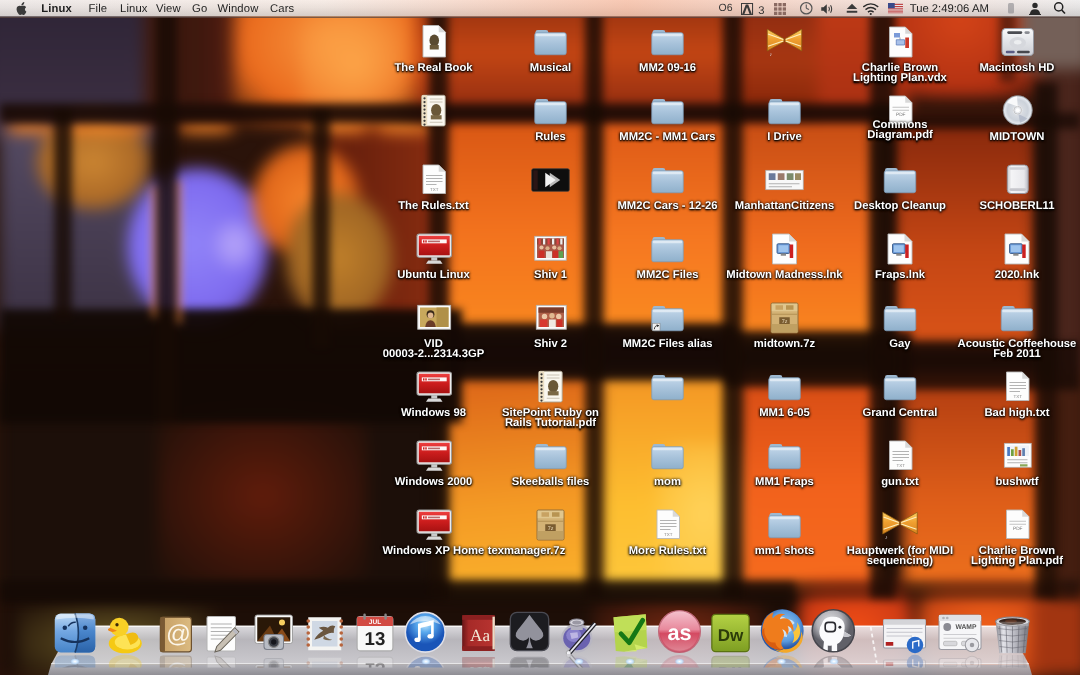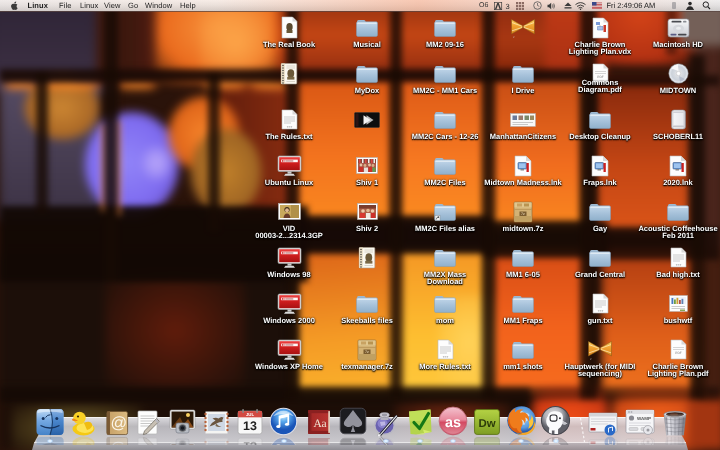--- a/index.html
+++ b/index.html
@@ -201,21 +201,21 @@
 <stop offset="0" stop-color="#c3d7ea"></stop>
             <stop offset="0.5" stop-color="#a7c2da"></stop>
             <stop offset="1" stop-color="#8fb0cb"></stop>
           </linearGradient>
         </defs>
 <path d="M2 4.5 Q2 3 3.5 3 L9 3 Q10.5 3 10.5 4.5 L10.5 6 L2 6 Z" fill="#9db8d0"></path>
 <rect x="1.5" y="4.8" width="21" height="14.7" rx="1.4" fill="url(#fg)" stroke="#7e9cb8" stroke-width="0.5"></rect>
 <rect x="2.2" y="5.5" width="19.6" height="1.6" rx="0.8" fill="rgba(255,255,255,0.5)"></rect>
       </svg>
     </div>
-    <div class="lbl" style="left:322px;top:86.5px;width:90px">MyDox</div>
+    <div class="lbl" style="left:322px;top:86.5px;width:90px">Rules</div>
     <div class="abs" style="left:433.0px;top:63.0px;width:24px;height:21px">
       <svg width="24" height="21" viewBox="0 0 24 21">
 <defs>
           <linearGradient id="fg" x1="0" y1="0" x2="0" y2="1">
 <stop offset="0" stop-color="#c3d7ea"></stop>
             <stop offset="0.5" stop-color="#a7c2da"></stop>
             <stop offset="1" stop-color="#8fb0cb"></stop>
           </linearGradient>
         </defs>
 <path d="M2 4.5 Q2 3 3.5 3 L9 3 Q10.5 3 10.5 4.5 L10.5 6 L2 6 Z" fill="#9db8d0"></path>
@@ -567,35 +567,35 @@
           <line x1="6.5" y1="4" x2="15" y2="4"></line>
           <line x1="6.5" y1="6" x2="15" y2="6"></line>
         </g>
 <ellipse cx="10.8" cy="11.5" rx="3.4" ry="4.2" fill="#6a5838"></ellipse>
 <rect x="7.2" y="14.8" width="7.2" height="2.8" fill="#7a6845"></rect>
 <g stroke="#b8b0a0" stroke-width="0.5">
           <line x1="6.5" y1="19.5" x2="15" y2="19.5"></line>
         </g>
 </svg>
     </div>
+    <div class="lbl" style="left:322px;top:270.5px;width:90px">SitePoint&nbsp;Ruby&nbsp;on<br>Rails&nbsp;Tutorial.pdf</div>
     <div class="abs" style="left:433.0px;top:247.0px;width:24px;height:21px">
       <svg width="24" height="21" viewBox="0 0 24 21">
 <defs>
           <linearGradient id="fg" x1="0" y1="0" x2="0" y2="1">
 <stop offset="0" stop-color="#c3d7ea"></stop>
             <stop offset="0.5" stop-color="#a7c2da"></stop>
             <stop offset="1" stop-color="#8fb0cb"></stop>
           </linearGradient>
         </defs>
 <path d="M2 4.5 Q2 3 3.5 3 L9 3 Q10.5 3 10.5 4.5 L10.5 6 L2 6 Z" fill="#9db8d0"></path>
 <rect x="1.5" y="4.8" width="21" height="14.7" rx="1.4" fill="url(#fg)" stroke="#7e9cb8" stroke-width="0.5"></rect>
 <rect x="2.2" y="5.5" width="19.6" height="1.6" rx="0.8" fill="rgba(255,255,255,0.5)"></rect>
       </svg>
     </div>
-    <div class="lbl" style="left:400px;top:270.5px;width:90px">MM2X&nbsp;Mass<br>Download</div>
     <div class="abs" style="left:511.0px;top:247.0px;width:24px;height:21px">
       <svg width="24" height="21" viewBox="0 0 24 21">
 <defs>
           <linearGradient id="fg" x1="0" y1="0" x2="0" y2="1">
 <stop offset="0" stop-color="#c3d7ea"></stop>
             <stop offset="0.5" stop-color="#a7c2da"></stop>
             <stop offset="1" stop-color="#8fb0cb"></stop>
           </linearGradient>
         </defs>
 <path d="M2 4.5 Q2 3 3.5 3 L9 3 Q10.5 3 10.5 4.5 L10.5 6 L2 6 Z" fill="#9db8d0"></path>
@@ -754,21 +754,21 @@
 <rect x="1" y="1" width="18" height="20" rx="1" fill="#d3b275" stroke="#8a6a3a" stroke-width="0.6"></rect>
 <rect x="1.5" y="1.5" width="17" height="5" fill="#e0c68e"></rect>
 <rect x="1.5" y="15" width="17" height="5.5" fill="#c0a062"></rect>
 <rect x="6.5" y="10.5" width="7" height="4.5" fill="#7a5c30"></rect>
 <text x="10" y="14.2" font-size="3.6" fill="#f0e0c0" text-anchor="middle" font-family="Liberation Sans">7z</text>
 <line x1="1.5" y1="8.5" x2="18.5" y2="8.5" stroke="#a8854a" stroke-width="0.5"></line>
 <rect x="4" y="2.5" width="5" height="3" fill="#c8a262"></rect>
         <rect x="11" y="2.5" width="5" height="3" fill="#b89452"></rect>
 </svg>
     </div>
-    <div class="lbl" style="left:322px;top:362.5px;width:90px">texmanager.7z</div>
+    <div class="lbl" style="left:306px;top:362.5px;width:90px">texmanager.7z</div>
     <div class="abs" style="left:436.5px;top:339.0px;width:17px;height:21px">
       <svg width="17" height="21" viewBox="0 0 17 21">
 <path d="M1 1 L11.5 1 L16 5.5 L16 20 L1 20 Z" fill="#fdfdfd" stroke="#b9b9b9" stroke-width="0.6"></path>
 <path d="M11.5 1 L11.5 5.5 L16 5.5 Z" fill="#d8d8d8"></path>
 <g stroke="#9a9a9a" stroke-width="0.5">
 <line x1="3" y1="8" x2="14" y2="8"></line>
           <line x1="3" y1="10" x2="14" y2="10"></line>
 <line x1="3" y1="12" x2="14" y2="12"></line>
           <line x1="3" y1="14" x2="10" y2="14"></line>
         </g>
@@ -1489,21 +1489,21 @@
 <path d="M6.2 0.4 Q6.3 1.3 5.7 2 Q5.1 2.7 4.3 2.6 Q4.1 1.8 4.8 1.1 Q5.4 0.5 6.2 0.4 Z" fill="#3a3a3a"></path>
 <path d="M4.5 3 Q5.3 2.6 6.2 2.9 Q7 3.1 7.4 3.8 Q6.5 4.4 6.6 5.4 Q6.7 6.4 7.6 6.9 Q7.2 7.9 6.6 8.5 Q6 9.2 5.2 8.8 Q4.5 8.5 3.9 8.8 Q3.1 9.2 2.5 8.5 Q1.3 7.2 1.1 5.6 Q0.9 4.2 1.7 3.4 Q2.4 2.7 3.3 2.8 Q3.9 2.9 4.5 3 Z" fill="#3a3a3a"></path>
 </svg>
     </div>
     <div class="abs" style="left:27.5px;top:1.4px;font-size:7.5px;font-weight:bold;color:rgba(26,26,26,0.99);letter-spacing:0.1px">Linux</div>
     <div class="abs" style="left:59px;top:1.4px;font-size:7.5px;color:rgba(26,26,26,0.99);letter-spacing:0.1px">File</div>
     <div class="abs" style="left:80px;top:1.4px;font-size:7.5px;color:rgba(26,26,26,0.99);letter-spacing:0.1px">Linux</div>
     <div class="abs" style="left:104px;top:1.4px;font-size:7.5px;color:rgba(26,26,26,0.99);letter-spacing:0.1px">View</div>
     <div class="abs" style="left:128px;top:1.4px;font-size:7.5px;color:rgba(26,26,26,0.99);letter-spacing:0.1px">Go</div>
     <div class="abs" style="left:145px;top:1.4px;font-size:7.5px;color:rgba(26,26,26,0.99);letter-spacing:0.1px">Window</div>
-    <div class="abs" style="left:180px;top:1.4px;font-size:7.5px;color:rgba(26,26,26,0.99);letter-spacing:0.1px">Help</div>
+    <div class="abs" style="left:180px;top:1.4px;font-size:7.5px;color:rgba(26,26,26,0.99);letter-spacing:0.1px">Cars</div>
     <div class="abs" style="left:479px;top:1.6px;font-size:7px;color:rgba(51,51,51,0.99)">O6</div>
     <div class="abs" style="left:493.5px;top:1.5px">
       <svg width="17" height="8" viewBox="0 0 17 8">
 <rect x="0.3" y="0.3" width="7.4" height="7.4" fill="none" stroke="#3a3a3a" stroke-width="0.7"></rect>
 <path d="M3.2 1 L0.8 7.4 L2.3 7.4 L4 2.8 L5.7 7.4 L7.2 7.4 L4.8 1 Z" fill="#3a3a3a"></path>
 <text x="11.5" y="7.2" font-size="7.5" fill="#333" font-family="Liberation Sans">3</text>
 </svg>
     </div>
     <div class="abs" style="left:515.5px;top:2px">
       <svg width="8" height="8" viewBox="0 0 8 8">
@@ -1551,21 +1551,21 @@
 <g fill="#c04040">
           <rect x="0" y="0.5" width="10" height="0.8"></rect>
           <rect x="0" y="2" width="10" height="0.8"></rect>
 <rect x="0" y="3.5" width="10" height="0.8"></rect>
           <rect x="0" y="5" width="10" height="0.8"></rect>
           <rect x="0" y="6.3" width="10" height="0.7"></rect>
         </g>
 <rect x="0" y="0" width="4.5" height="3.5" fill="#3a4a8a"></rect>
 </svg>
     </div>
-    <div class="abs" style="left:606.5px;top:1.4px;font-size:7.5px;color:rgba(26,26,26,0.99)">Fri 2:49:06 AM</div>
+    <div class="abs" style="left:606.5px;top:1.4px;font-size:7.5px;color:rgba(26,26,26,0.99)">Tue 2:49:06 AM</div>
     <div class="abs" style="left:671.5px;top:2px;width:4px;height:7px;background:rgba(120,120,125,0.5);border-radius:1px"></div>
     <div class="abs" style="left:684.5px;top:1.2px">
       <svg width="10" height="9" viewBox="0 0 10 9">
 <circle cx="5" cy="2.6" r="1.8" fill="#2a2a2a"></circle>
 <path d="M1.5 8.8 Q1.8 5.2 5 5.2 Q8.2 5.2 8.5 8.8 Z" fill="#2a2a2a"></path>
 <rect x="1" y="8.3" width="8" height="0.7" fill="#2a2a2a"></rect>
 </svg>
     </div>
     <div class="abs" style="left:701.5px;top:1.3px">
       <svg width="9" height="9" viewBox="0 0 9 9">

